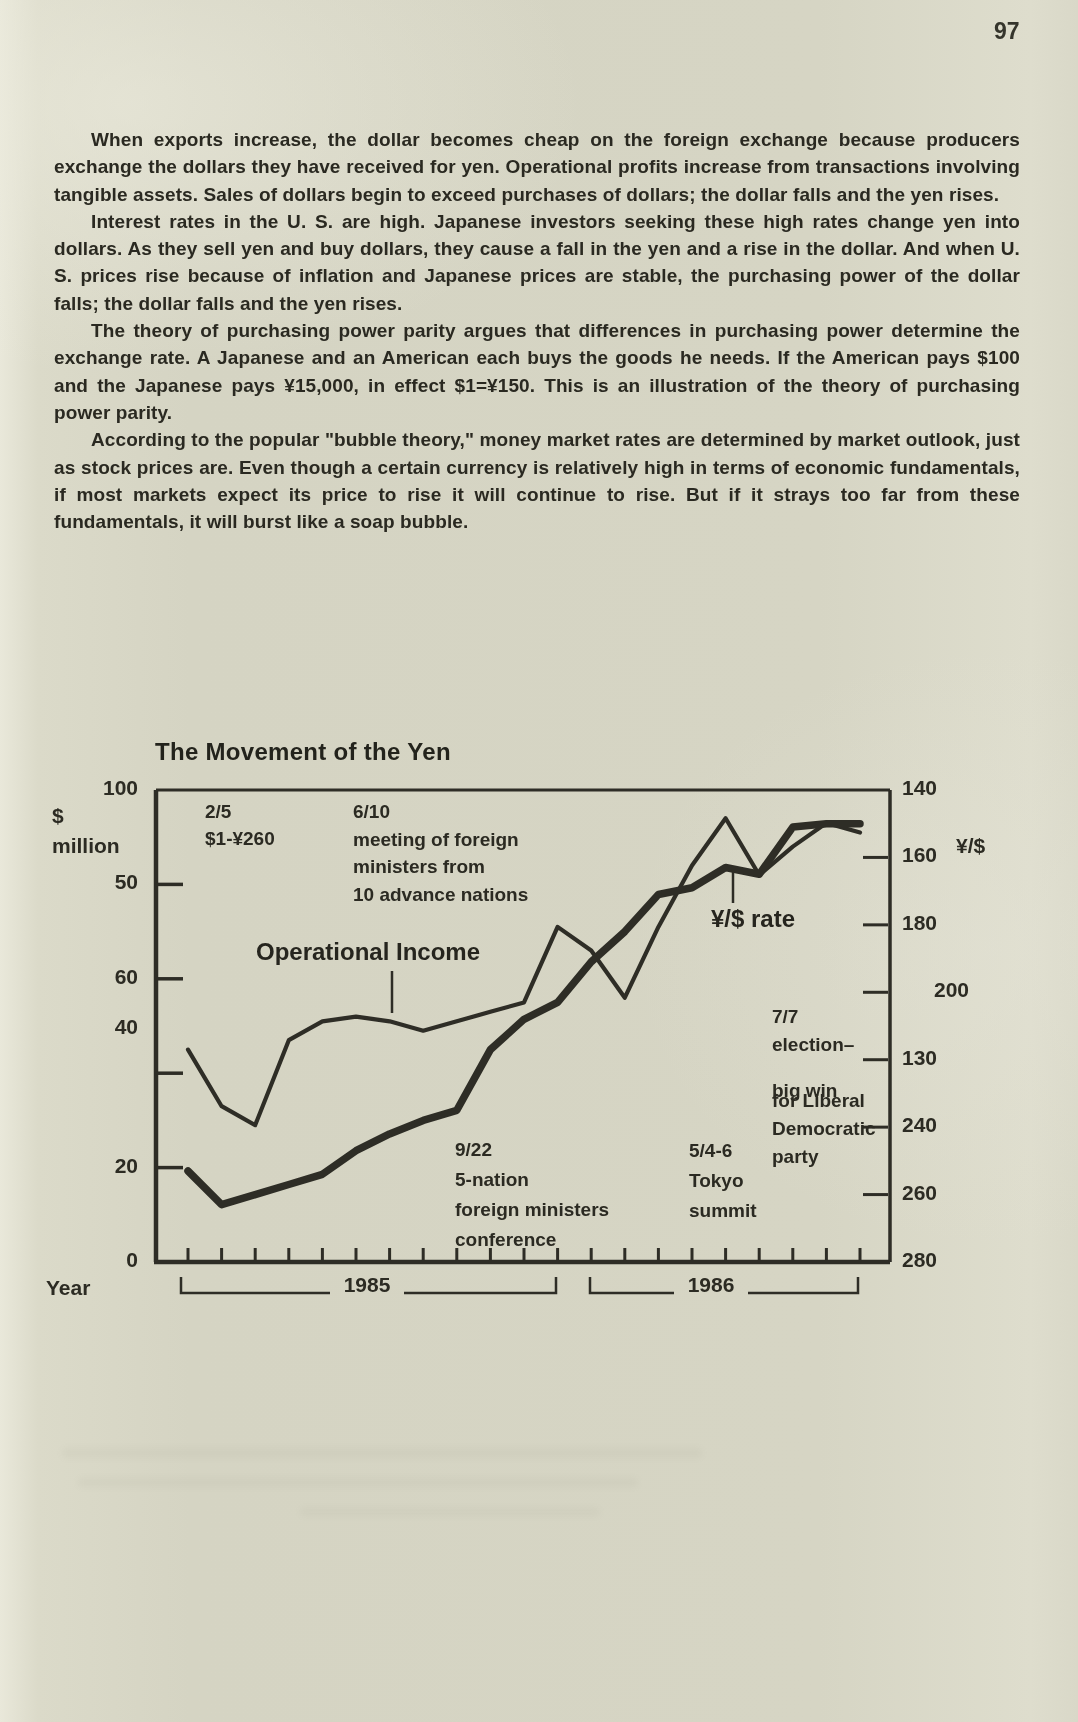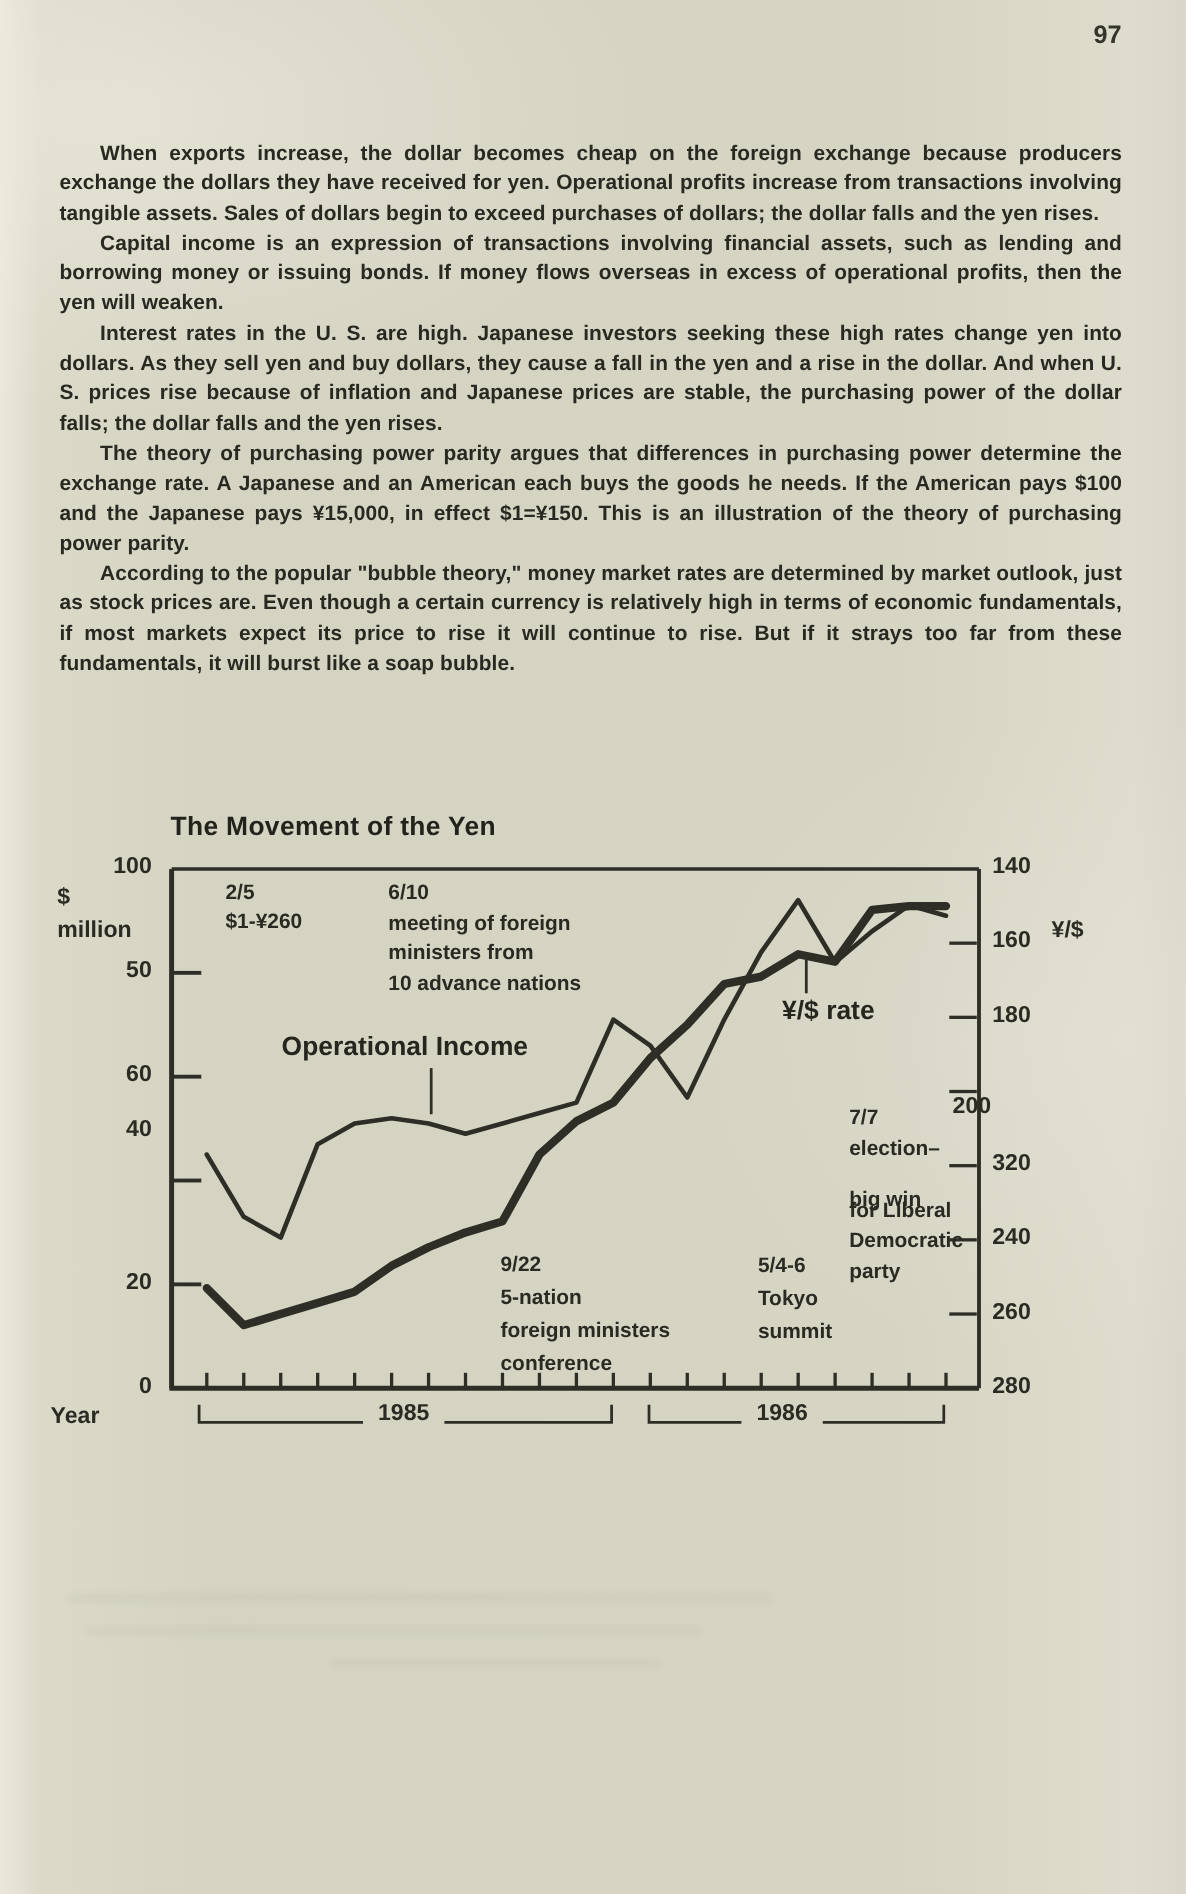--- a/index.html
+++ b/index.html
@@ -66,21 +66,20 @@
 </head>
 <body>
 
 <div class="page">
 
   <div class="pageno">97</div>
 
 
   <div class="body-text">
     <p>When exports increase, the dollar becomes cheap on the foreign exchange because producers exchange the dollars they have received for yen. Operational profits increase from transactions involving tangible assets. Sales of dollars begin to exceed purchases of dollars; the dollar falls and the yen rises.</p>
-    <p>Capital income is an expression of transactions involving financial assets, such as lending and borrowing money or issuing bonds. If money flows overseas in excess of operational profits, then the yen will weaken.</p>
     <p>Interest rates in the U. S. are high. Japanese investors seeking these high rates change yen into dollars. As they sell yen and buy dollars, they cause a fall in the yen and a rise in the dollar. And when U. S. prices rise because of inflation and Japanese prices are stable, the purchasing power of the dollar falls; the dollar falls and the yen rises.</p>
     <p>The theory of purchasing power parity argues that differences in purchasing power determine the exchange rate. A Japanese and an American each buys the goods he needs. If the American pays $100 and the Japanese pays ¥15,000, in effect $1=¥150. This is an illustration of the theory of purchasing power parity.</p>
     <p>According to the popular "bubble theory," money market rates are determined by market outlook, just as stock prices are. Even though a certain currency is relatively high in terms of economic fundamentals, if most markets expect its price to rise it will continue to rise. But if it strays too far from these fundamentals, it will burst like a soap bubble.</p>
   </div>
 
   <div class="chart-title">The Movement of the Yen</div>
 
   <svg id="chart-svg" width="1078" height="1722" viewBox="0 0 1078 1722">
       <g>
         <line x1="156" y1="790" x2="890" y2="790" stroke="#2e2d26" stroke-width="3"></line>
@@ -138,22 +137,22 @@
   <div id="chart-labels">
       <div class="tlab leftlab" style="left: 84px; top: 776px;">100</div>
       <div class="tlab leftlab" style="left: 84px; top: 870.4px;">50</div>
       <div class="tlab leftlab" style="left: 84px; top: 964.8px;">60</div>
       <div class="tlab leftlab" style="left: 84px; top: 1015px;">40</div>
       <div class="tlab leftlab" style="left: 84px; top: 1153.6px;">20</div>
       <div class="tlab leftlab" style="left: 84px; top: 1248px;">0</div>
       <div class="tlab right" style="left: 902px; top: 776px;">140</div>
       <div class="tlab right" style="left: 902px; top: 843.429px;">160</div>
       <div class="tlab right" style="left: 902px; top: 910.857px;">180</div>
-      <div class="tlab right" style="left: 866px; top: 978.286px; margin-top: 16px;">200</div>
-      <div class="tlab right" style="left: 902px; top: 1045.71px;">320</div>
+      <div class="tlab right" style="left: 934px; top: 978.286px;">200</div>
+      <div class="tlab right" style="left: 902px; top: 1045.71px;">130</div>
       <div class="tlab right" style="left: 902px; top: 1113.14px;">240</div>
       <div class="tlab right" style="left: 902px; top: 1180.57px;">260</div>
       <div class="tlab right" style="left: 902px; top: 1248px;">280</div>
       <div class="axlab" style="left: 52px; top: 804px;">$</div>
       <div class="axlab" style="left: 52px; top: 834px;">million</div>
       <div class="axlab" style="left: 956px; top: 834px;">¥/$</div>
       <div class="axlab" style="left: 46px; top: 1276px;">Year</div>
       <div class="yearlab" style="left: 317px; top: 1273px;">1985</div>
       <div class="yearlab" style="left: 661px; top: 1273px;">1986</div>
       <div class="serieslab" style="left: 256px; top: 938px;">Operational Income</div>

